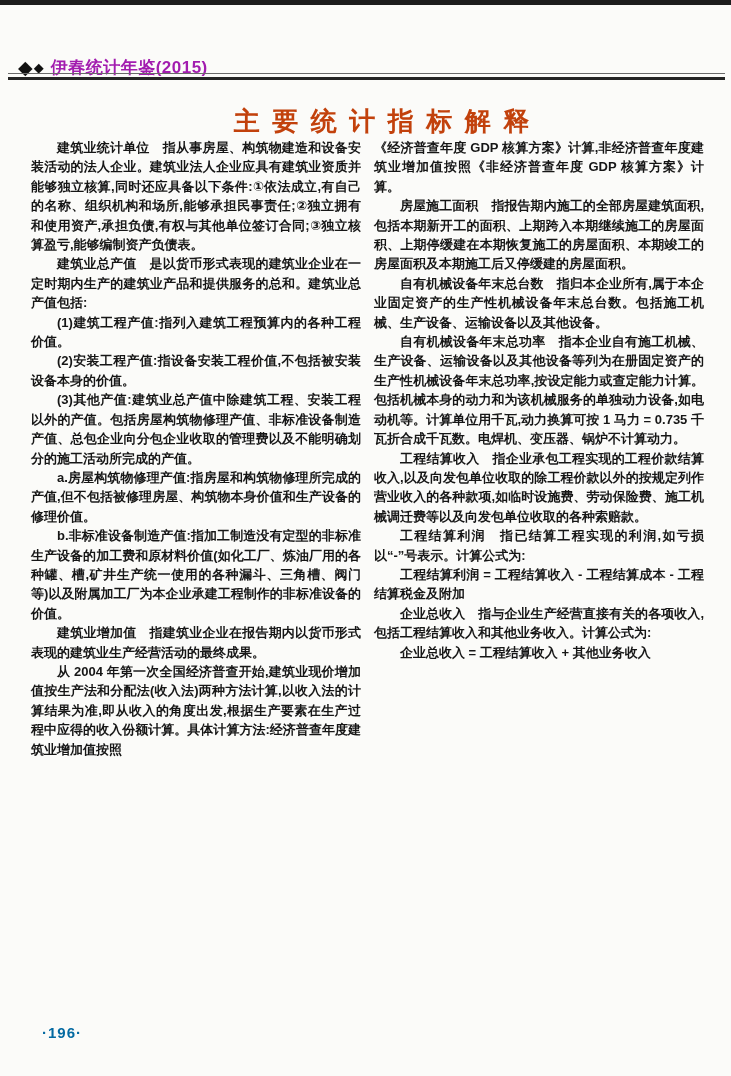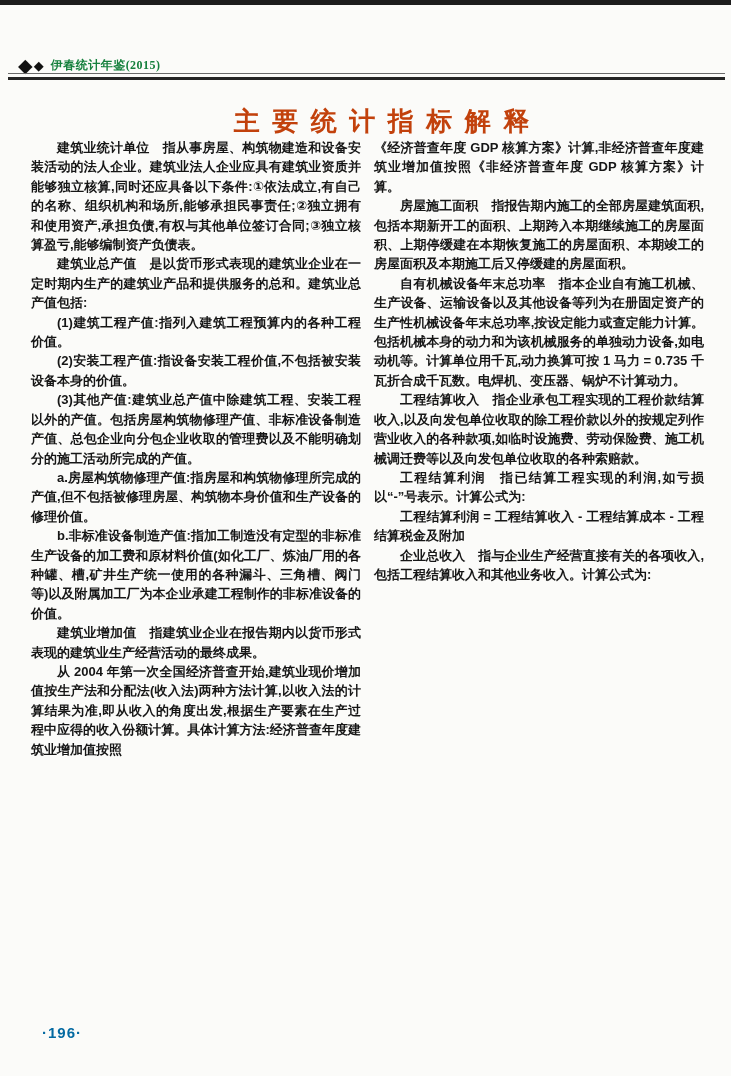--- a/index.html
+++ b/index.html
@@ -23,23 +23,22 @@
   }
   .diamond-lg {
     font-size: 19px; line-height: 19px; color: #111;
     margin-right: 1px;
   }
   .diamond-sm {
     font-size: 13px; line-height: 13px; color: #111;
     margin-right: 7px;
   }
   .header-text {
-    font-size: 12px; font-weight: 700; color: #15803d;
+    font-size: 17px; font-weight: 700; color: #a21caf;
     letter-spacing: 0.5px;
-    font-family: Liberation Serif, serif;
   }
   .rule {
     position: absolute; top: 73px; left: 8px; right: 6px;
     height: 3px;
     border-top: 1px solid #6a6a6a;
     border-bottom: 3px solid #242424;
   }
   .page-title {
     position: absolute; top: 88px; left: 0;
     width: 731px; margin: 16px;
@@ -95,22 +94,24 @@
     <p class="para">(3)其他产值:建筑业总产值中除建筑工程、安装工程以外的产值。包括房屋构筑物修理产值、非标准设备制造产值、总包企业向分包企业收取的管理费以及不能明确划分的施工活动所完成的产值。</p>
     <p class="para">a.房屋构筑物修理产值:指房屋和构筑物修理所完成的产值,但不包括被修理房屋、构筑物本身价值和生产设备的修理价值。</p>
     <p class="para">b.非标准设备制造产值:指加工制造没有定型的非标准生产设备的加工费和原材料价值(如化工厂、炼油厂用的各种罐、槽,矿井生产统一使用的各种漏斗、三角槽、阀门等)以及附属加工厂为本企业承建工程制作的非标准设备的价值。</p>
     <p class="para">建筑业增加值　指建筑业企业在报告期内以货币形式表现的建筑业生产经营活动的最终成果。</p>
     <p class="para">从 2004 年第一次全国经济普查开始,建筑业现价增加值按生产法和分配法(收入法)两种方法计算,以收入法的计算结果为准,即从收入的角度出发,根据生产要素在生产过程中应得的收入份额计算。具体计算方法:经济普查年度建筑业增加值按照</p>
   </div>
 
   <div class="col col-right">
     <p class="para noindent">《经济普查年度 GDP 核算方案》计算,非经济普查年度建筑业增加值按照《非经济普查年度 GDP 核算方案》计算。</p>
     <p class="para">房屋施工面积　指报告期内施工的全部房屋建筑面积,包括本期新开工的面积、上期跨入本期继续施工的房屋面积、上期停缓建在本期恢复施工的房屋面积、本期竣工的房屋面积及本期施工后又停缓建的房屋面积。</p>
+    <p class="para">自有机械设备年末总台数　指归本企业所有,属于本企业固定资产的生产性机械设备年末总台数。包括施工机械、生产设备、运输设备以及其他设备。</p>
     <p class="para">自有机械设备年末总功率　指本企业自有施工机械、生产设备、运输设备以及其他设备等列为在册固定资产的生产性机械设备年末总功率,按设定能力或查定能力计算。包括机械本身的动力和为该机械服务的单独动力设备,如电动机等。计算单位用千瓦,动力换算可按 1 马力 = 0.735 千瓦折合成千瓦数。电焊机、变压器、锅炉不计算动力。</p>
     <p class="para">工程结算收入　指企业承包工程实现的工程价款结算收入,以及向发包单位收取的除工程价款以外的按规定列作营业收入的各种款项,如临时设施费、劳动保险费、施工机械调迁费等以及向发包单位收取的各种索赔款。</p>
     <p class="para">工程结算利润　指已结算工程实现的利润,如亏损以“-”号表示。计算公式为:</p>
     <p class="para">工程结算利润 = 工程结算收入 - 工程结算成本 - 工程结算税金及附加</p>
     <p class="para">企业总收入　指与企业生产经营直接有关的各项收入,包括工程结算收入和其他业务收入。计算公式为:</p>
+    <p class="para">企业总收入 = 工程结算收入 + 其他业务收入</p>
   </div>
 
   <div class="page-number">·196·</div>
 
 </div>
 
 </body></html>

